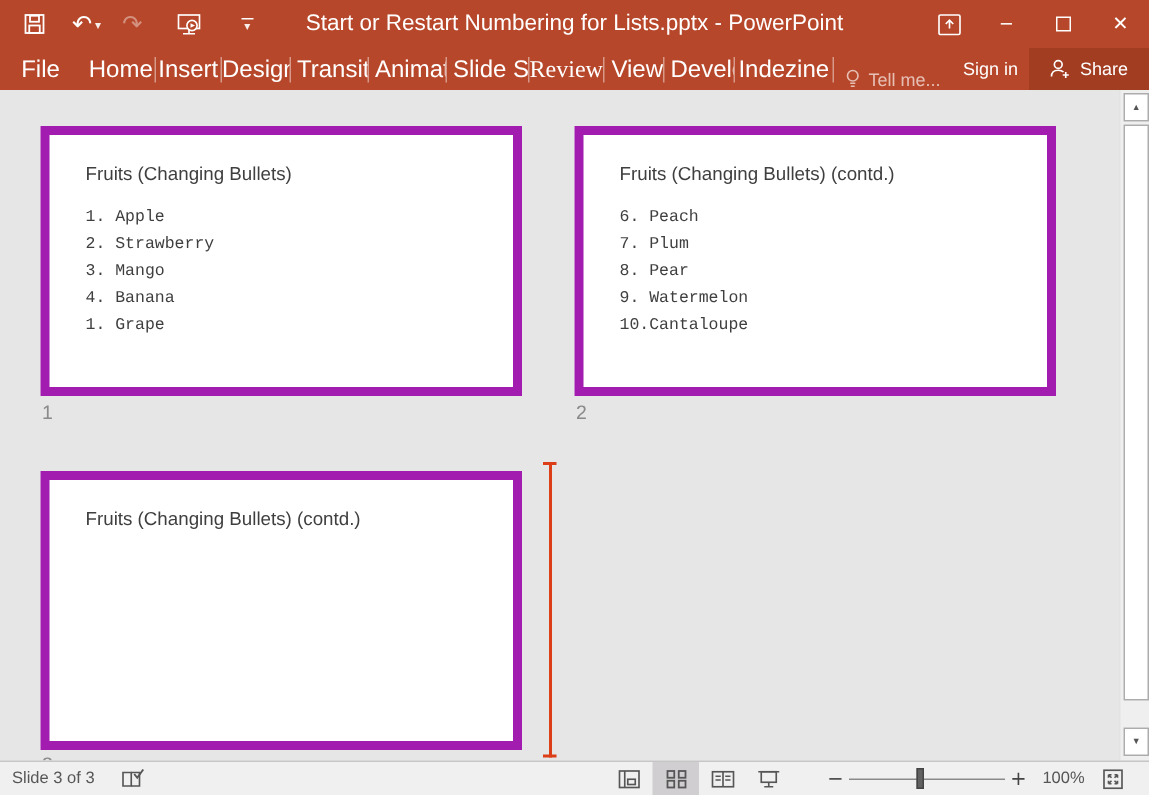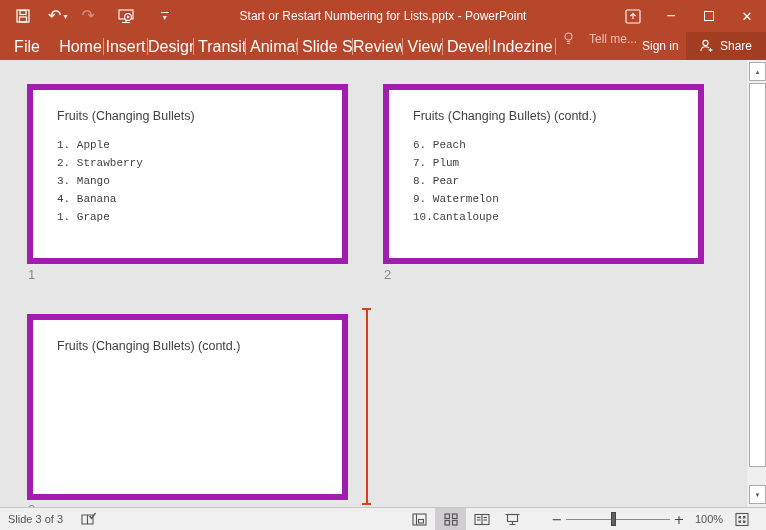--- a/index.html
+++ b/index.html
@@ -12,34 +12,34 @@
   .qat { position:absolute; left:16px; top:0; height:32px; display:flex; align-items:center; }
   .qat-btn { display:flex; align-items:center; justify-content:center; height:32px; color:#fff; cursor:default; }
   .qat-btn svg { display:block; }
   .glyph { font-family:"DejaVu Sans",sans-serif; }
   .undo-glyph { font-size:16px; line-height:16px; }
   .caret { font-size:8px; margin-left:2px; opacity:.9; }
   .dimmed { opacity:.4; }
   .qat-more { display:flex; flex-direction:column; align-items:center; line-height:5px; }
   .qat-more .bar { width:8px; height:1px; background:#fff; margin-bottom:2px; }
   .qat-more .caret { margin:0; }
-  .win-title { position:absolute; left:50%; top:0; transform:translateX(-50%); line-height:32px; font-size:12px; color:#fff; white-space:nowrap; }
+  .win-title { position:absolute; left:50%; top:0; transform:translateX(-50%); line-height:32px; font-size:15px; color:#fff; white-space:nowrap; }
   .win-controls { position:absolute; right:0; top:0; height:32px; display:flex; }
   .win-btn { width:38px; height:32px; display:flex; align-items:center; justify-content:center; color:#fff; font-size:12px; }
   .max-box { width:10px; height:10px; border:1px solid #fff; }
   .close-glyph { font-size:13px; }
 
   
   .tabrow { position:absolute; left:0; top:32px; width:766px; height:28px; background:#B7472A; color:#fff; }
   .tabs { position:absolute; left:8px; top:0; height:28px; display:flex; align-items:center; }
   .tab { height:17px; line-height:17px; font-size:16px; color:#fff; overflow:hidden; white-space:nowrap; text-align:center; }
   .tab.sep { border-right:1px solid rgba(255,255,255,.45); }
   .tab.clip { text-align:left; padding-left:4px; }
   .tab-file { width:38px; margin-right:12px; }
-  .tellme { position:absolute; left:563px; top:0; height:28px; display:flex; align-items:flex-start; gap:15px; color:rgba(255,255,255,.65); font-size:12px; }
+  .tellme { position:absolute; left:563px; top:0; height:28px; display:flex; align-items:flex-end; gap:5px; color:rgba(255,255,255,.65); font-size:12px; }
   .signin { position:absolute; left:642px; top:0; height:28px; line-height:28px; font-size:12px; color:#fff; }
   .share-btn { position:absolute; right:0; top:0; width:80px; height:28px; background:#A23D22; display:flex; align-items:center; justify-content:center; gap:6px; color:#fff; font-size:12px; }
 
   
   .content { position:absolute; left:0; top:60px; width:766px; height:447px; background:#E6E6E6; overflow:hidden; }
   .slide-card { position:absolute; width:321px; height:180px; background:#fff; border:6px solid #a21caf; }
   .slide-1 { left:27px; top:24px; }
   .slide-2 { left:383px; top:24px; }
   .slide-3 { left:27px; top:254px; height:186px; }
   .slide-title { position:absolute; left:24px; top:19px; font-size:12.5px; color:#3F3F3F; white-space:nowrap; }
@@ -138,21 +138,21 @@
 
   <div class="tabrow">
     <div class="tabs">
       <div class="tab tab-file">File</div>
       <div class="tab sep" style="width:46px;">Home</div>
       <div class="tab sep" style="width:44px;">Insert</div>
       <div class="tab sep" style="width:46px;">Design</div>
       <div class="tab sep clip" style="width:52px;">Transitions</div>
       <div class="tab sep clip" style="width:52px;">Animations</div>
       <div class="tab sep clip" style="width:55px;">Slide Show</div>
-      <div class="tab sep" style="width:50px;">Review</div>
+      <div class="tab sep" style="width:50px;font-family:Liberation Serif, serif;">Review</div>
       <div class="tab sep" style="width:40px;text-align:right;">View</div>
       <div class="tab sep clip" style="width:47px;">Developer</div>
       <div class="tab sep" style="width:66px;">Indezine</div>
     </div>
     <div class="tellme">
       <svg width="11" height="14" viewBox="0 0 11 14" fill="none" stroke="rgba(255,255,255,.65)" stroke-width="1.1">
         <circle cx="5.5" cy="4.5" r="3.5"></circle>
         <line x1="3.8" y1="9.5" x2="7.2" y2="9.5"></line>
         <line x1="4.2" y1="11.5" x2="6.8" y2="11.5"></line>
       </svg>

